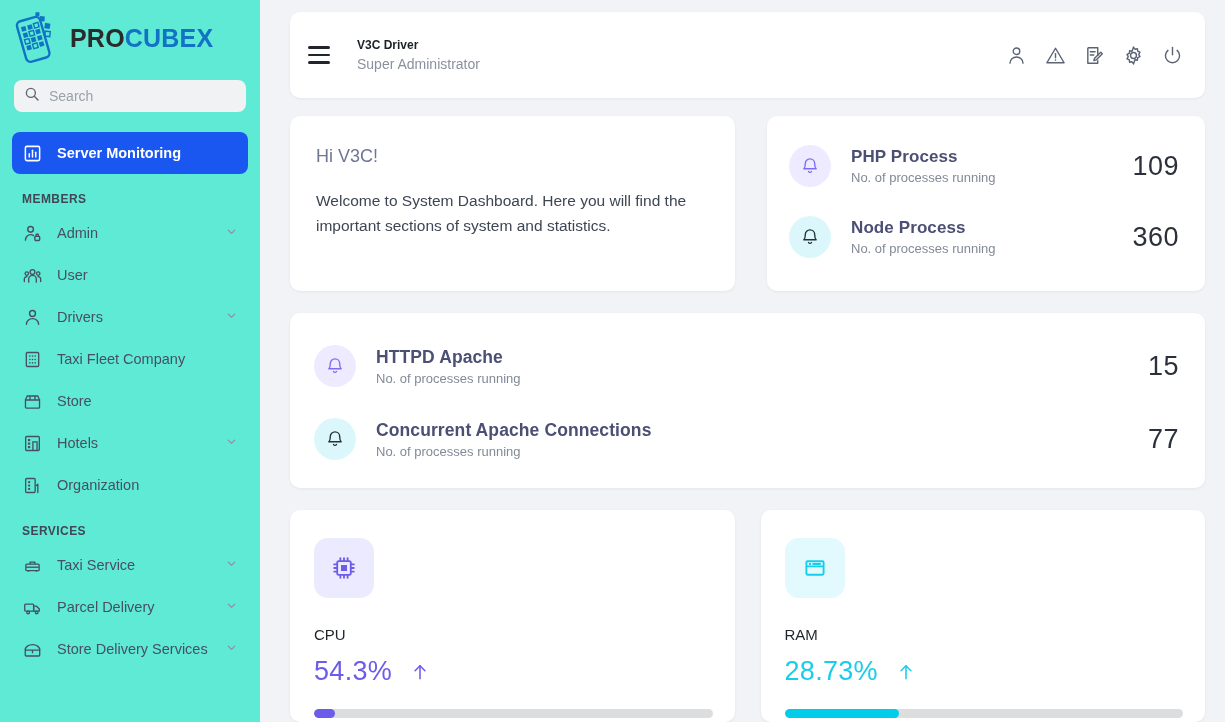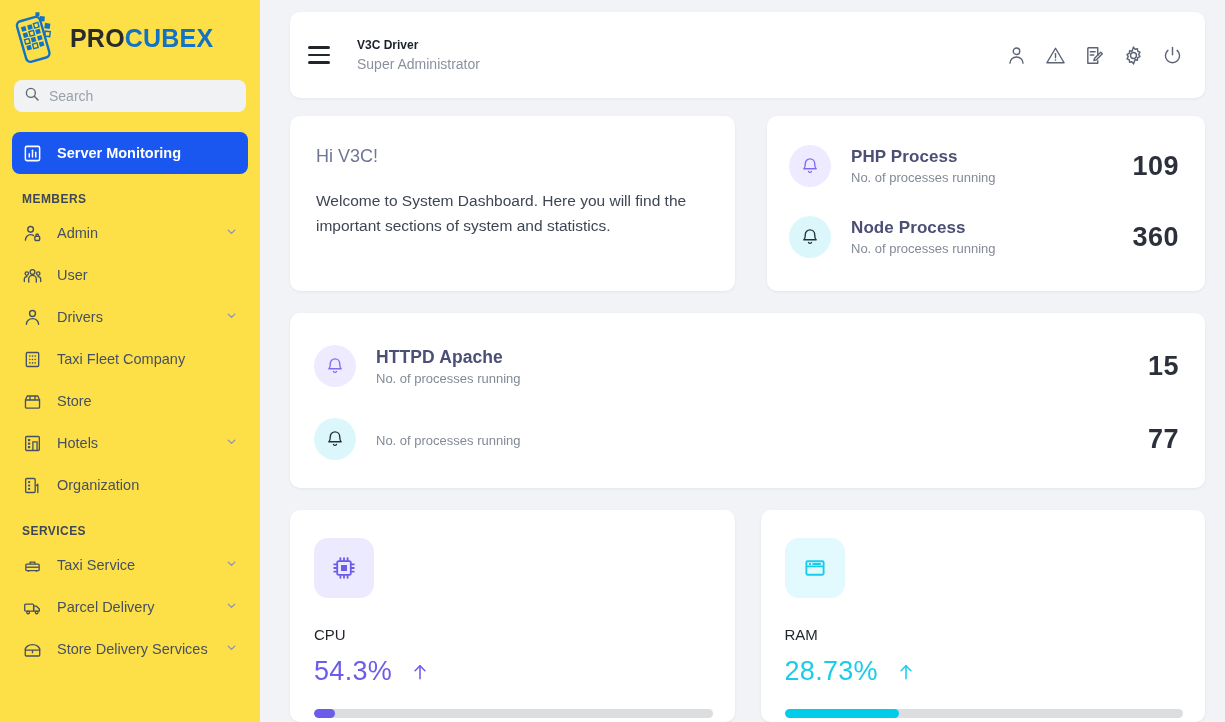--- a/index.html
+++ b/index.html
@@ -8,21 +8,21 @@
     overflow: hidden;
     background: #f2f3f7;
     font-family: "Liberation Sans", sans-serif;
     -webkit-font-smoothing: antialiased;
   }
   .app { display: flex; width: 1225px; height: 722px; }
 
   
   .sidebar {
     width: 260px; height: 722px;
-    background: #fde047;
+    background: #5eead4;
     flex: 0 0 260px;
     overflow: hidden;
     position: relative;
   }
   .logo-row {
     display: flex; align-items: center;
     padding: 14px 0 10px 12px;
     height: 72px;
   }
   .logo-mark { width: 52px; height: 52px; flex: 0 0 52px; }
@@ -118,21 +118,21 @@
   .bubble {
     width: 42px; height: 42px; border-radius: 50%;
     flex: 0 0 42px;
     display: flex; align-items: center; justify-content: center;
   }
   .bubble.lav { background: #eeeaff; }
   .bubble.cyan { background: #dcf7fb; }
   .proc-text { margin-left: 20px; }
   .proc-name { font-size: 17px; font-weight: 700; color: #4b4f74; letter-spacing: 0.1px; }
   .proc-sub { font-size: 13px; color: #838a96; margin-top: 3px; }
-  .proc-val { margin-left: auto; font-size: 27px; color: #2b303a; font-weight: 700; letter-spacing: 0.5px; }
+  .proc-val { margin-left: auto; font-size: 27px; color: #2b303a; font-weight: 400; letter-spacing: 0.5px; }
 
   
   .wide-card { width: 915px; height: 175px; padding: 22px 26px 0 24px; margin-top: 22px; }
   .wide-card .proc-row { height: 62px; }
   .wide-card .proc-name { font-size: 17.5px; }
 
   
   .usage-row { display: flex; gap: 26px; margin-top: 22px; }
   .usage-card { width: 445px; height: 212px; padding: 28px 22px 0 24px; position: relative; overflow: hidden; }
   .usage-tile {
@@ -490,20 +490,21 @@
       </div>
 
       <div class="proc-row">
         <span class="bubble cyan">
           <svg width="20" height="20" viewBox="0 0 22 22" fill="none" stroke="#22303b" stroke-width="1.5">
             <path d="M11 3.2a5.2 5.2 0 00-5.2 5.2c0 4.3-1.6 5.6-1.6 5.6h13.6s-1.6-1.3-1.6-5.6A5.2 5.2 0 0011 3.2z" stroke-linejoin="round"></path>
             <path d="M9.4 17a1.8 1.8 0 003.2 0" stroke-linecap="round"></path>
           </svg>
         </span>
         <div class="proc-text">
+          <div class="proc-name">Concurrent Apache Connections</div>
           <div class="proc-sub">No. of processes running</div>
         </div>
         <div class="proc-val">77</div>
       </div>
     </div>
 
     <div class="usage-row">
 
       <div class="card usage-card">
         <div class="usage-tile lav">

